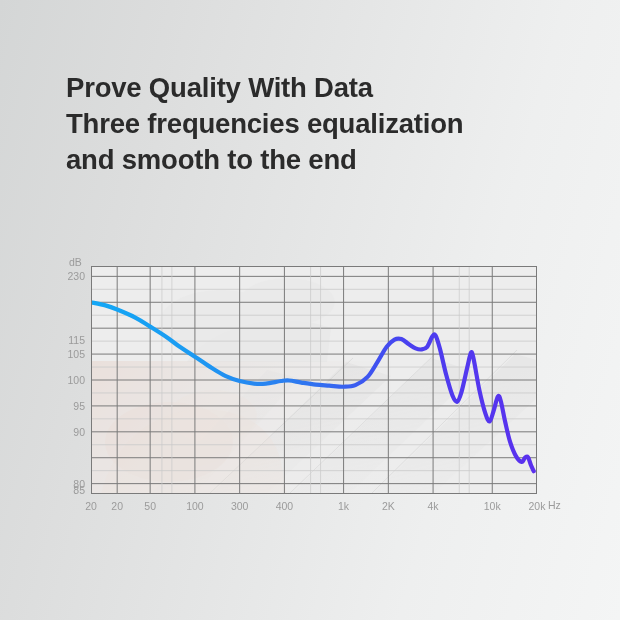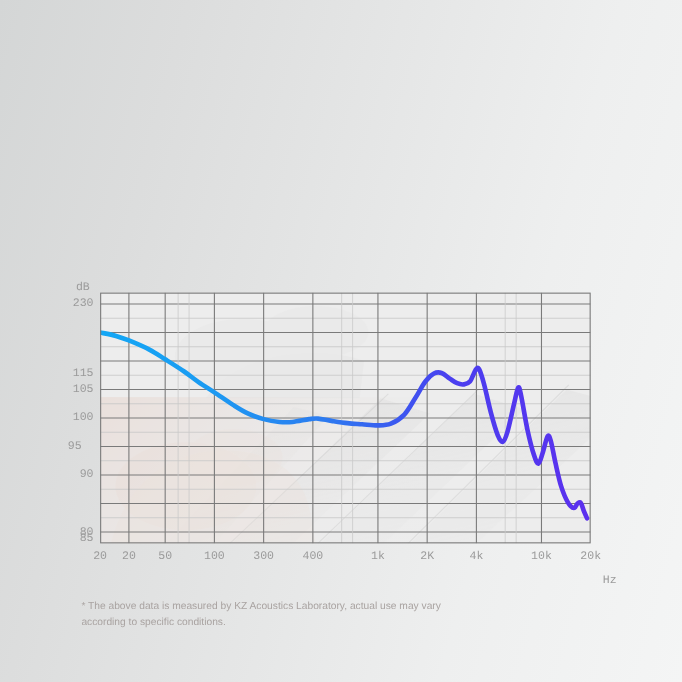--- a/index.html
+++ b/index.html
@@ -13,21 +13,21 @@
 
   
   .headline{
     position:absolute;left:66px;top:70px;width:520px;
     font-size:27.5px;line-height:1.30;
     font-weight:700;color:#2b2b2b;letter-spacing:-0.2px;
     white-space:pre-line;
   }
 
   
-  .chart-block{position:absolute;left:0;top:250px;width:620px;height:300px;font-family:Liberation Mono, monospace;}
+  .chart-block{position:absolute;left:0;top:250px;width:620px;height:300px;}
 
   .plot-wrap{position:absolute;left:91px;top:16px;width:446px;height:228px;}
   .plot-bg{position:absolute;inset:0;overflow:hidden;background:rgba(240,240,240,0.45);}
   .plot-bg svg{position:absolute;inset:0;}
   .plot-border{position:absolute;inset:0;border:1.4px solid #7a7a7a;box-sizing:border-box;pointer-events:none;}
   .curve-layer{position:absolute;inset:0;}
   .yaxis-tick{
     position:absolute;font-size:10.5px;color:#9b9b9b;
     text-align:right;width:34px;white-space:nowrap;
   }
@@ -42,32 +42,35 @@
   .footnote{
     position:absolute;left:74px;top:544px;width:470px;
     font-size:9.3px;line-height:1.55;color:#a9a3a1;white-space:pre-line;
   }
 </style>
 </head>
 <body>
 
 <div class="page">
 
+  <div class="headline">Prove Quality With Data
+Three frequencies equalization
+and smooth to the end</div>
 
   <div class="chart-block">
 
     <div class="unit-db" style="left:69px;top:6px;">dB</div>
-    <div class="unit-hz" style="left:548px;top:249px;margin-top:23px;">Hz</div>
+    <div class="unit-hz" style="left:548px;top:249px;">Hz</div>
 
     <div id="ytick-layer">
         <div class="yaxis-tick" style="left: 51px; top: 20.3636px;">230</div>
         <div class="yaxis-tick" style="left: 51px; top: 46.2727px; margin-top: 38px;">115</div>
         <div class="yaxis-tick" style="left: 51px; top: 98.0909px;">105</div>
         <div class="yaxis-tick" style="left: 51px; top: 124px;">100</div>
-        <div class="yaxis-tick" style="left: 51px; top: 149.909px; text-align: center;">95</div>
+        <div class="yaxis-tick" style="left: 51px; top: 149.909px;">95</div>
         <div class="yaxis-tick" style="left: 51px; top: 175.818px;">90</div>
         <div class="yaxis-tick" style="left: 51px; top: 201.727px; margin-top: 32px;">85</div>
         <div class="yaxis-tick" style="left: 51px; top: 227.636px;">80</div>
       </div>
     <div id="xtick-layer">
         <div class="xaxis-tick" style="left: 91px; top: 250px;">20</div>
         <div class="xaxis-tick" style="left: 117.179px; top: 250px;">20</div>
         <div class="xaxis-tick" style="left: 150.16px; top: 250px;">50</div>
         <div class="xaxis-tick" style="left: 194.914px; top: 250px;">100</div>
         <div class="xaxis-tick" style="left: 239.667px; top: 250px;">300</div>
@@ -165,16 +168,14 @@
             <stop offset="1.00" stop-color="#5B30EE"></stop>
           </linearGradient>
         </defs>
         <path id="curve-path" fill="none" stroke="url(#curveGrad)" stroke-width="4.2" stroke-linecap="round" stroke-linejoin="round" d="M 0.00 36.27 C 2.40 36.79, 10.04 38.17, 14.41 39.38 C 18.77 40.59, 21.12 41.45, 26.18 43.53 C 31.24 45.60, 39.26 48.97, 44.75 51.82 C 50.25 54.67, 53.94 57.35, 59.16 60.63 C 64.38 63.91, 71.04 68.05, 76.10 71.51 C 81.16 74.96, 84.87 78.16, 89.51 81.35 C 94.14 84.55, 98.69 87.23, 103.91 90.68 C 109.14 94.14, 115.80 98.89, 120.85 102.08 C 125.91 105.28, 129.62 107.70, 134.26 109.85 C 138.89 112.01, 143.86 113.74, 148.67 115.04 C 153.47 116.33, 158.71 117.20, 163.07 117.63 C 167.44 118.06, 170.34 118.06, 174.85 117.63 C 179.35 117.20, 186.23 115.55, 190.11 115.04 C 193.98 114.52, 194.71 114.26, 198.09 114.52 C 201.46 114.78, 205.91 115.90, 210.36 116.59 C 214.81 117.28, 220.13 118.15, 224.77 118.66 C 229.40 119.18, 233.54 119.35, 238.17 119.70 C 242.81 120.05, 248.22 120.82, 252.58 120.74 C 256.94 120.65, 260.35 120.82, 264.35 119.18 C 268.35 117.54, 272.82 114.86, 276.57 110.89 C 280.32 106.92, 283.65 100.35, 286.84 95.35 C 290.03 90.34, 292.92 84.46, 295.70 80.84 C 298.47 77.21, 301.03 74.88, 303.49 73.58 C 305.94 72.29, 308.04 72.29, 310.44 73.06 C 312.84 73.84, 315.54 76.69, 317.89 78.25 C 320.25 79.80, 322.46 81.53, 324.58 82.39 C 326.70 83.25, 328.70 83.69, 330.64 83.43 C 332.57 83.17, 334.40 83.00, 336.17 80.84 C 337.95 78.68, 339.89 72.37, 341.27 70.47 C 342.66 68.57, 343.18 67.36, 344.46 69.44 C 345.75 71.51, 347.18 76.35, 348.97 82.91 C 350.76 89.47, 353.11 101.05, 355.19 108.82 C 357.27 116.59, 359.65 125.05, 361.46 129.55 C 363.28 134.04, 364.59 136.28, 366.08 135.76 C 367.56 135.25, 368.67 132.22, 370.38 126.44 C 372.09 120.65, 374.74 107.70, 376.35 101.05 C 377.96 94.40, 378.98 87.83, 380.04 86.54 C 381.09 85.24, 381.27 86.97, 382.67 93.27 C 384.07 99.58, 386.47 115.30, 388.43 124.36 C 390.40 133.43, 392.75 142.50, 394.44 147.68 C 396.14 152.86, 397.26 155.89, 398.61 155.45 C 399.96 155.02, 401.16 149.24, 402.53 145.09 C 403.89 140.95, 405.61 132.31, 406.81 130.58 C 408.01 128.85, 408.49 130.58, 409.71 134.73 C 410.92 138.87, 412.51 148.55, 414.09 155.45 C 415.66 162.36, 417.31 170.31, 419.17 176.18 C 421.03 182.05, 423.30 187.41, 425.24 190.69 C 427.17 193.97, 429.33 195.70, 430.78 195.87 C 432.24 196.05, 432.93 192.50, 433.97 191.73 C 435.01 190.95, 436.02 190.00, 437.01 191.21 C 438.00 192.42, 438.96 196.65, 439.91 198.98 C 440.86 201.31, 442.23 204.16, 442.69 205.20"></path>
       </svg>
 
       <div class="plot-border"></div>
     </div>
   </div>
 
-  <div class="footnote">* The above data is measured by KZ Acoustics Laboratory, actual use may vary
-according to specific conditions.</div>
 
 </div>
 
 </body></html>

